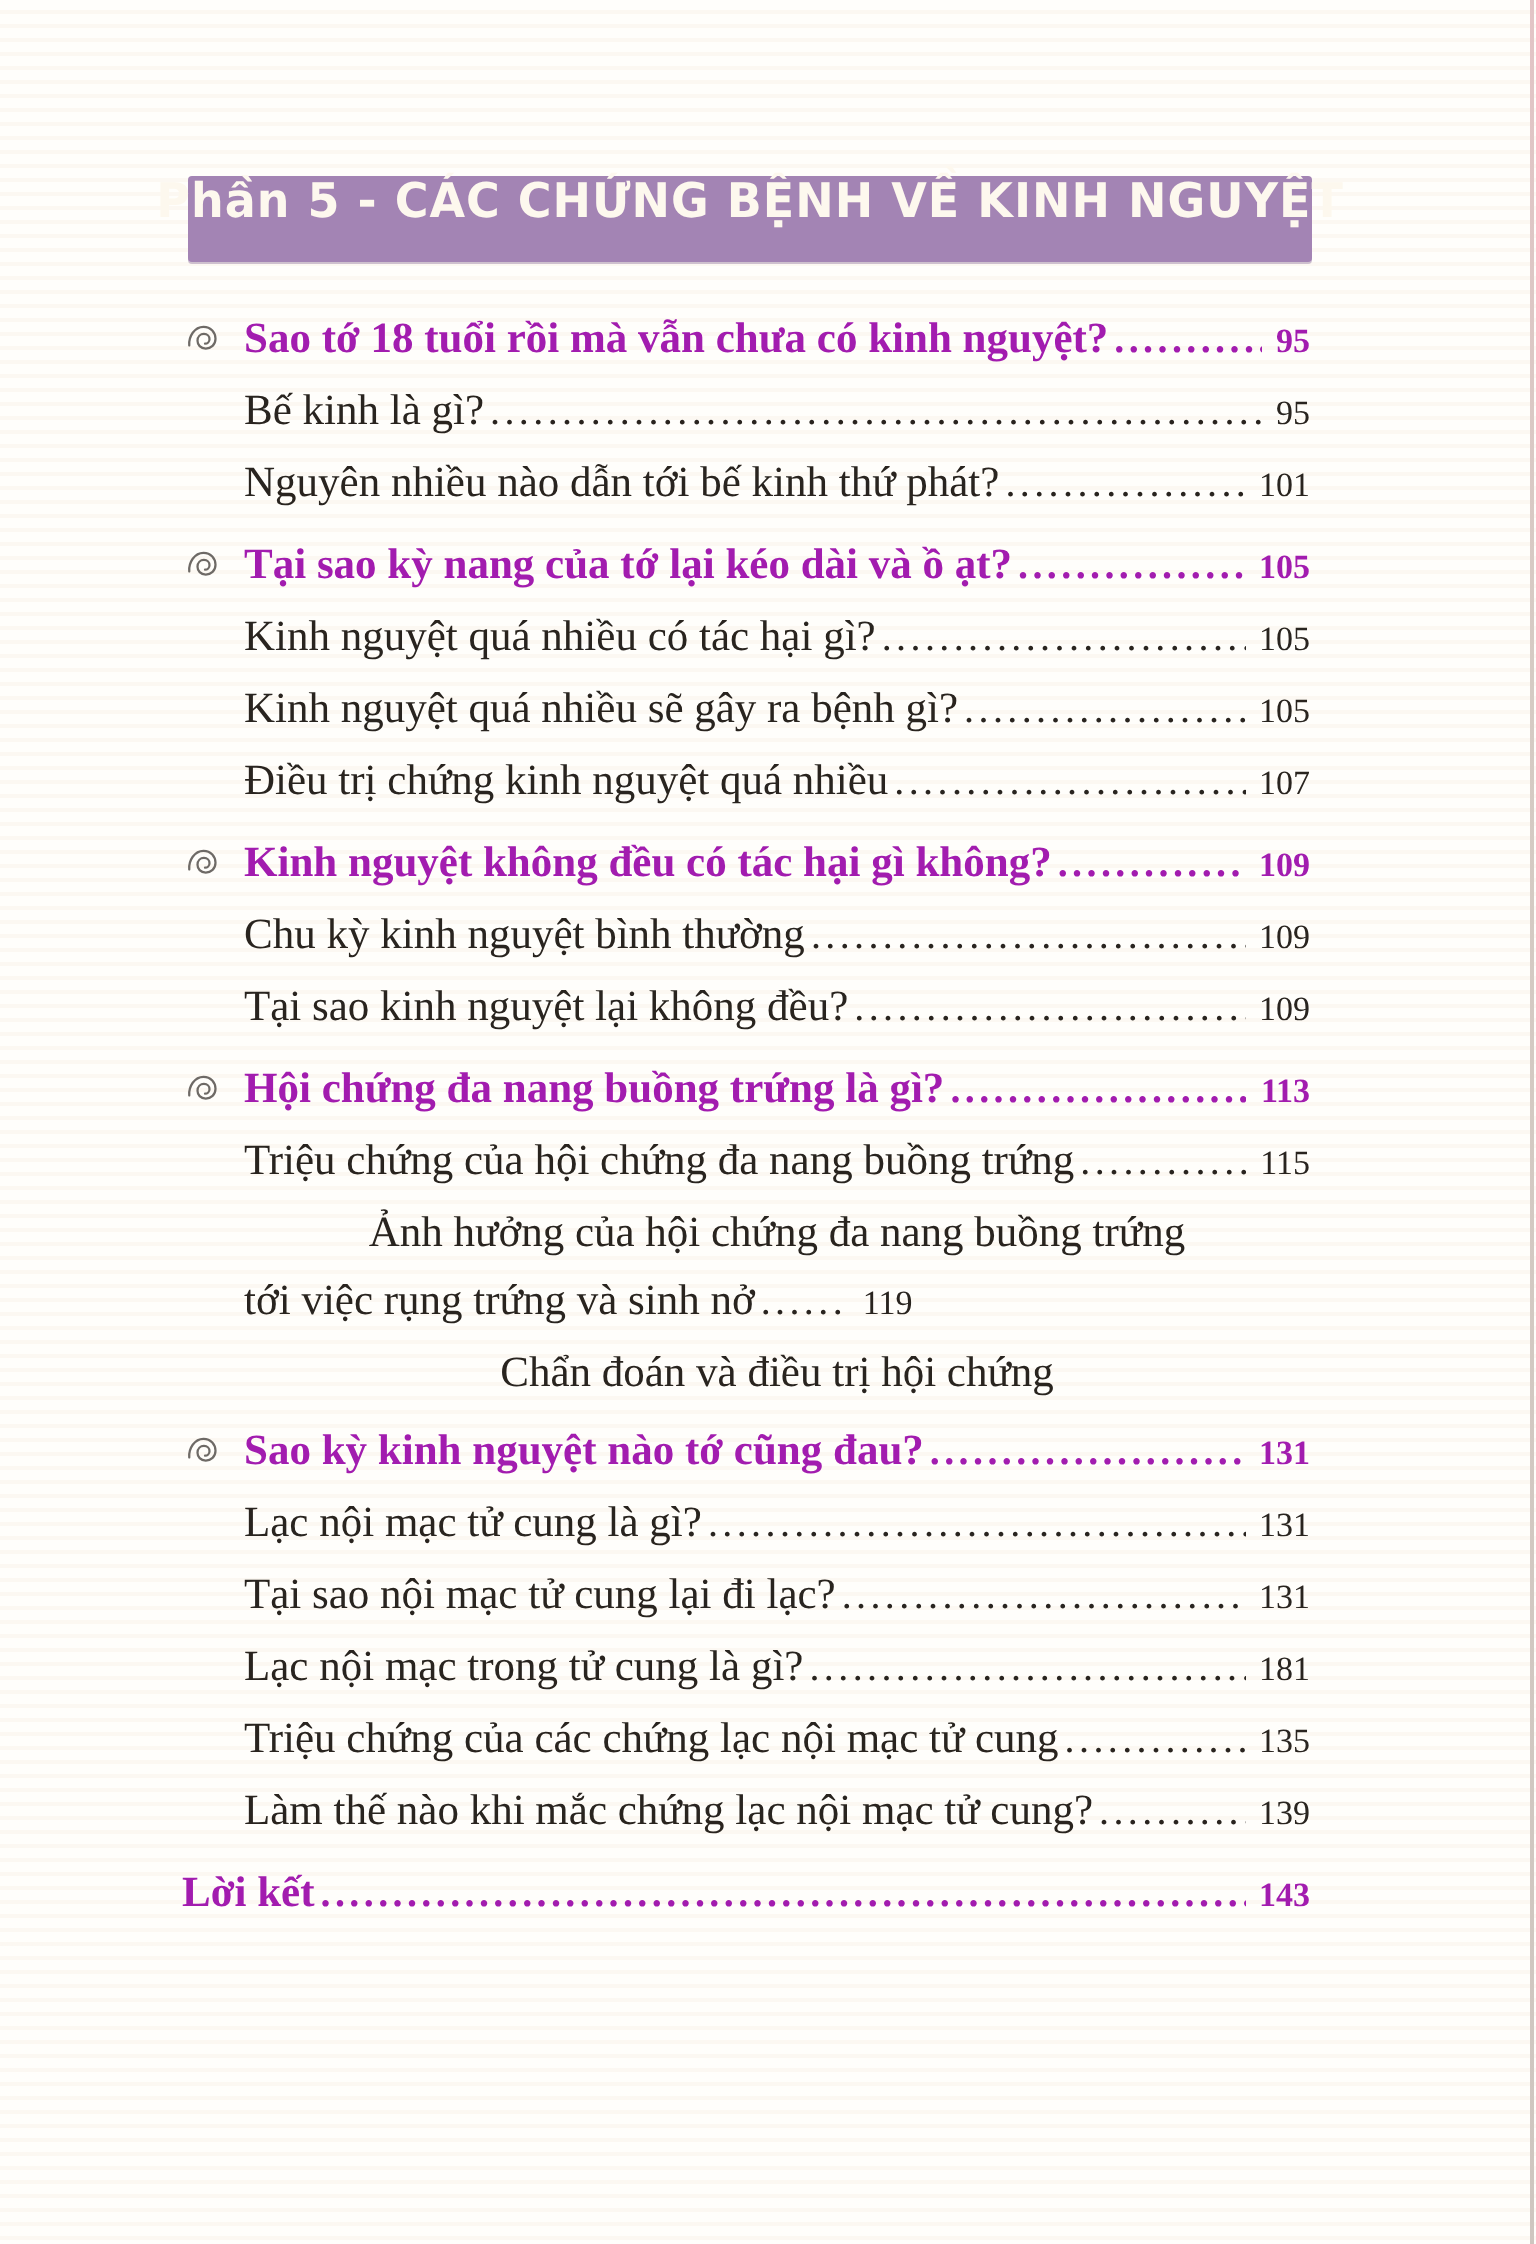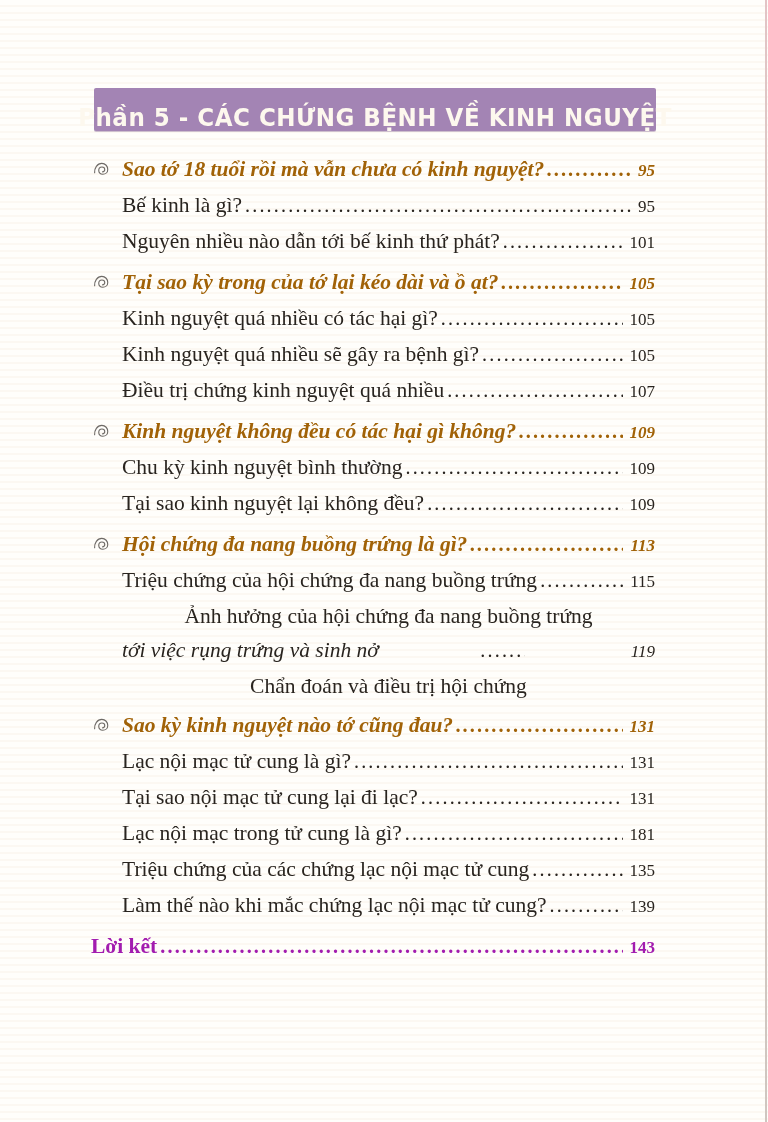--- a/index.html
+++ b/index.html
@@ -22,21 +22,21 @@
     background: linear-gradient(to bottom, #e3c4c6 0%, #d6cbc4 30%, #cfc6c0 100%);
   }
   .banner {
     position: absolute;
     left: 94px; top: 88px;
     width: 562px; height: 43px;
     background: var(--banner-bg, #a384b4);
     border-radius: 2px;
     box-shadow: 0 1px 0 rgba(120,90,140,0.35);
     display: flex;
-    align-items: flex-end;
+    align-items: flex-start;
     justify-content: center;
   }
   .banner .banner-title {
     font-family: "DejaVu Sans", sans-serif;
     font-weight: bold;
     font-size: 23px;
     letter-spacing: 0.5px;
     color: var(--banner-fg, #fdf8ee);
     white-space: nowrap;
     transform: scaleY(1.04);
@@ -67,37 +67,35 @@
     font-size: 20px;
   }
   .pg {
     margin-left: 7px;
     font-size: 17px;
     white-space: nowrap;
   }
   .row.section {
     font-weight: bold;
     margin-top: 5px;
-    color: #a16207;
-    font-style: italic;
+    color: #a21caf;
   }
   .row.section .pg { font-weight: bold; }
   .spiral {
     position: absolute;
     left: -30px; top: 8px;
     width: 18px; height: 18px;
   }
   .sub2 { font-size: 21.5px; }
   .sub2 .l1 { line-height: 34px; white-space: nowrap; text-align: center; }
   .sub2 .l2 {
     display: flex;
-    justify-content: space-between;
+    justify-content: flex-start;
     align-items: baseline;
     line-height: 34px;
-    font-style: italic;
   }
   .leader-fixed {
     overflow: hidden;
     white-space: nowrap;
     margin-left: 3px;
   }
   .leader-fixed::after {
     content: "................................";
     letter-spacing: 2.2px;
     font-size: 20px;
@@ -137,21 +135,21 @@
   <div class="row sub">
     <span class="t">Nguyên nhiều nào dẫn tới bế kinh thứ phát?</span>
     <span class="leader"></span>
     <span class="pg">101</span>
   </div>
 
   <div class="row section">
     <svg class="spiral" viewBox="0 0 24 24">
         <path d="M3.5 17 C 3 11 7 4.5 13 4.5 C 18 4.5 21 8.5 21 12.5 C 21 16.5 18 19 14.5 19 C 11 19 9 16.5 9 13.8 C 9 11 11 9.3 13.3 9.3 C 15.6 9.3 17 11 17 12.8 C 17 14.6 15.6 15.8 14 15.8" fill="none" stroke="#6e6a66" stroke-width="1.5" stroke-linecap="round"></path>
       </svg>
-    <span class="t">Tại sao kỳ trong của tớ lại kéo dài và ồ ạt?</span>
+    <span class="t">Tại sao kỳ nang của tớ lại kéo dài và ồ ạt?</span>
     <span class="leader"></span>
     <span class="pg">105</span>
   </div>
   <div class="row sub">
     <span class="t">Kinh nguyệt quá nhiều có tác hại gì?</span>
     <span class="leader"></span>
     <span class="pg">105</span>
   </div>
   <div class="row sub">
     <span class="t">Kinh nguyệt quá nhiều sẽ gây ra bệnh gì?</span>

